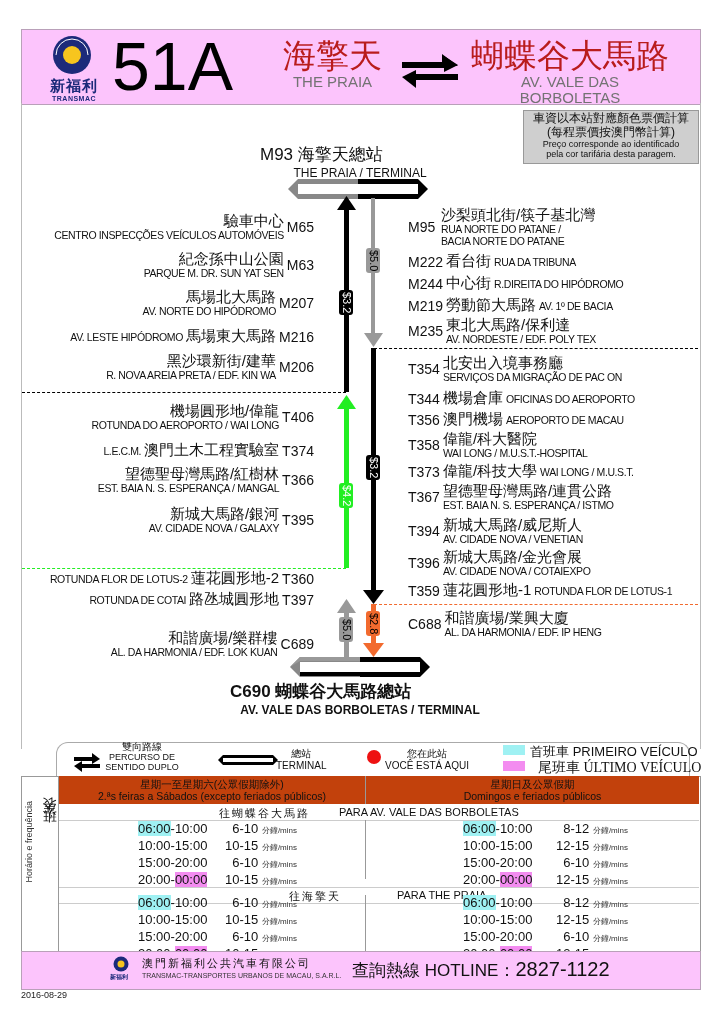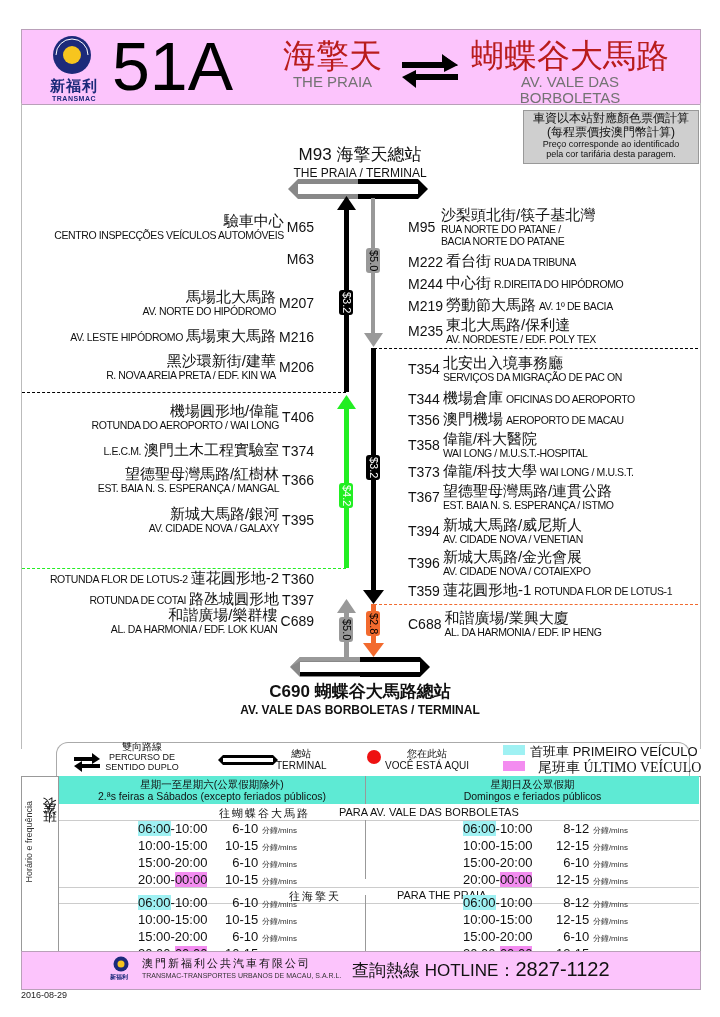--- a/index.html
+++ b/index.html
@@ -19,28 +19,28 @@
   .main-frame{left:21px;top:103px;width:678px;height:646px;border-left:1px solid #bbb;border-right:1px solid #bbb;}
   
   .stop-l{position:absolute;right:406px;text-align:right;white-space:nowrap;}
   .stop-r{position:absolute;left:408px;text-align:left;white-space:nowrap;}
   .code{font-size:14px;}
   .scn{font-size:15px;}
   .spt{font-size:10.5px;letter-spacing:-0.4px;}
   .row{display:flex;align-items:center;gap:3px;}
   .stack{display:flex;flex-direction:column;line-height:12px;}
   .stack .scn{line-height:16px;}
-  .term-title{font-size:17px;text-align:center;white-space:nowrap;}
+  .term-title{font-size:17px;text-align:left;white-space:nowrap;}
   .term-sub{font-size:12px;text-align:center;white-space:nowrap;}
   .fare-badge{position:absolute;font-size:11px;color:#fff;border-radius:3px;writing-mode:vertical-rl;padding:2px 0;width:14px;text-align:center;}
   .dash{position:absolute;height:0;border-top:1.5px dashed;}
   
   .legend-box{left:56px;top:742px;width:632px;height:34px;border:1px solid #aaa;border-bottom:none;border-radius:12px 12px 0 0;}
   .sched{left:21px;top:776px;width:678px;height:175px;border:1px solid #999;}
-  .sched-head{background:#5eead4;text-align:center;font-size:10.5px;line-height:12px;}
+  .sched-head{background:#c2410c;text-align:center;font-size:10.5px;line-height:12px;}
   .dir-label{font-size:11px;}
   .sched-line{font-size:13px;line-height:15px;white-space:nowrap;}
   .mins{font-size:8px;color:#333;}
   .hl-cyan{background:#9ff1f3;}
   .hl-pink{background:#f38cf0;}
   .footer{left:21px;top:951px;width:678px;height:37px;background:#fcc4fc;border:1px solid #b9a0b9;}
 </style>
 </head>
 <body>
 
@@ -135,20 +135,24 @@
     <div class="row">
       <div class="stack">
         <span class="scn">驗車中心</span>
         <span class="spt">CENTRO INSPECÇÕES VEÍCULOS AUTOMÓVEIS</span>
       </div>
       <span class="code">M65</span>
     </div>
   </div>
 <div class="stop-l" style="top:251px;">
     <div class="row">
+      <div class="stack">
+        <span class="scn">紀念孫中山公園</span>
+        <span class="spt">PARQUE M. DR. SUN YAT SEN</span>
+      </div>
       <span class="code">M63</span>
     </div>
   </div>
 <div class="stop-l" style="top:289px;">
     <div class="row">
       <div class="stack">
         <span class="scn">馬場北大馬路</span>
         <span class="spt">AV. NORTE DO HIPÓDROMO</span>
       </div>
       <span class="code">M207</span>
@@ -211,21 +215,21 @@
       <span class="code">T397</span>
     </div>
   </div>
 <div class="stop-l" style="top:569px;">
     <div class="row">
       <span class="spt">ROTUNDA FLOR DE LOTUS-2</span>
       <span class="scn">蓮花圓形地-2</span>
       <span class="code">T360</span>
     </div>
   </div>
-<div class="stop-l" style="top:607px;">
+<div class="stop-l" style="top:630px;">
     <div class="row">
       <div class="stack">
         <span class="scn">和諧廣場/樂群樓</span>
         <span class="spt">AL. DA HARMONIA / EDF. LOK KUAN</span>
       </div>
       <span class="code">C689</span>
     </div>
   </div>
 
 <div class="stop-r" style="top:207px;">

